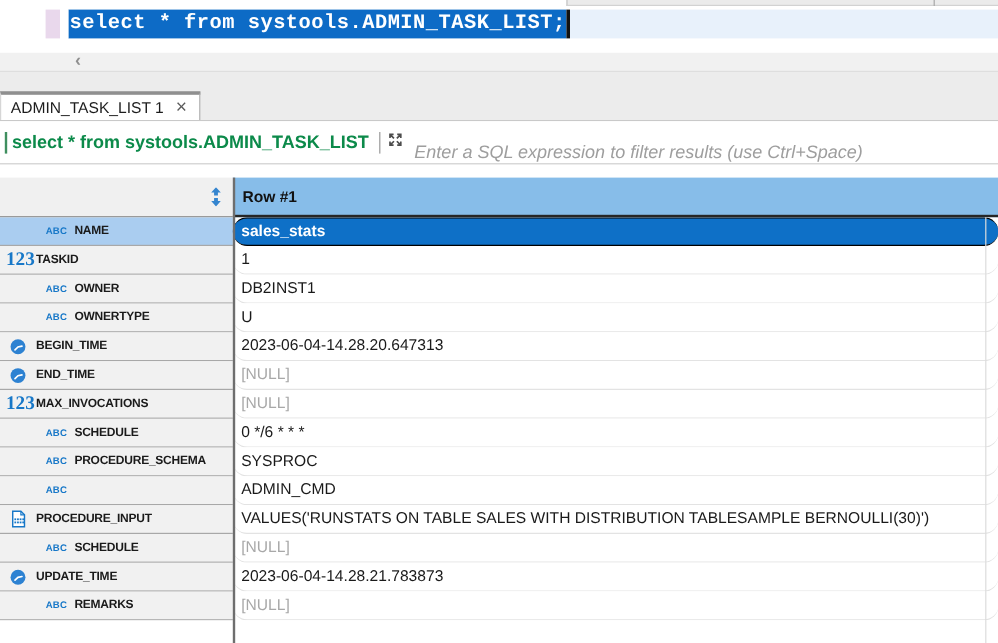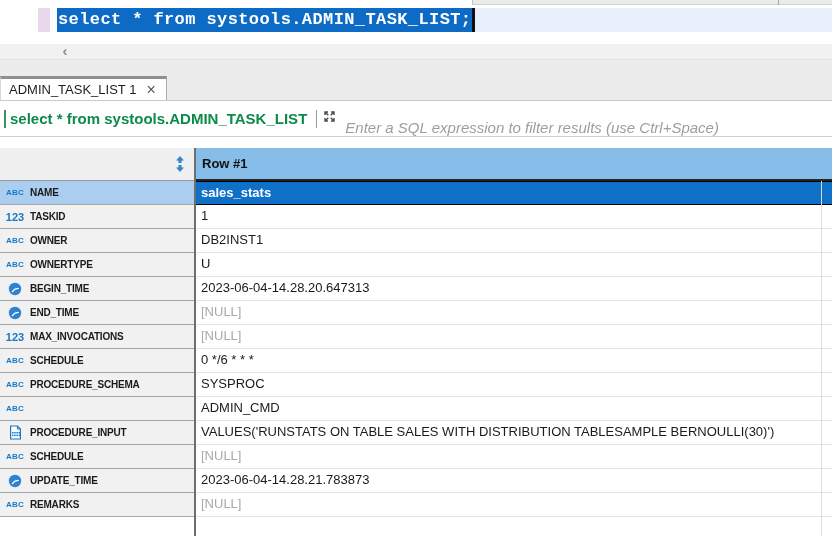--- a/index.html
+++ b/index.html
@@ -57,32 +57,32 @@
             position:relative; }
   .corner svg { position:absolute; right:9px; top:8px; }
   .colhead { flex:1; background:#87bde9; border-bottom:2px solid #262626;
              font-size:13px; font-weight:bold; color:#111; line-height:31px; padding-left:8px; }
   .grow { display:flex; height:24px; flex:none; }
   .rowhead { width:194px; flex:none; background:#f1f1f1; border-bottom:1px solid #a8a8a8;
              display:flex; align-items:center; padding-left:5px; gap:5px; }
   .rowhead.sel { background:#aacdf0; }
   .rowlabel { font-size:10px; font-weight:bold; color:#1a1a1a; letter-spacing:-0.2px; white-space:nowrap; }
   .gcell { flex:1; background:#fff; border-bottom:1px solid #e3e3e3; font-size:13px; color:#1a1a1a;
-           line-height:22px; padding-left:7px; white-space:nowrap; overflow:hidden; }
+           line-height:22px; padding-left:7px; white-space:nowrap; overflow:hidden;border-radius:12px; }
   .gcell.sel { background:#0e70c7; color:#fff; font-weight:bold;
                border-top:1px solid #000; border-bottom:1px solid #000; line-height:21px; }
   .gcell.nullv { color:#a8a8a8; }
   .gfill { flex:1; background:#fff; }
   .vline-head { position:absolute; left:194px; top:148px; bottom:0; width:2px; background:#6e6e6e; z-index:3; }
   .vline-right { position:absolute; left:821px; top:181px; bottom:0; width:1px; background:#dcdcdc; z-index:3; }
 
   
   .ticon { flex:none; width:20px; text-align:center; color:#1878c8; font-weight:bold; }
-  .tabc { font-size:8px; letter-spacing:0.2px; }
-  .t123 { font-size:11px; font-weight:bold; }
+  .tabc { font-size:8px; letter-spacing:0.2px;margin-left:32px; }
+  .t123 { font-size:16px; font-weight:bold;font-family:Liberation Serif, serif; }
   .ticon-svg { flex:none; width:20px; display:flex; justify-content:center; align-items:center; }
 </style>
 </head>
 <body>
 
 <div class="stage">
 
   <div class="top-strip">
       <span class="vdiv"></span>
     </div>

